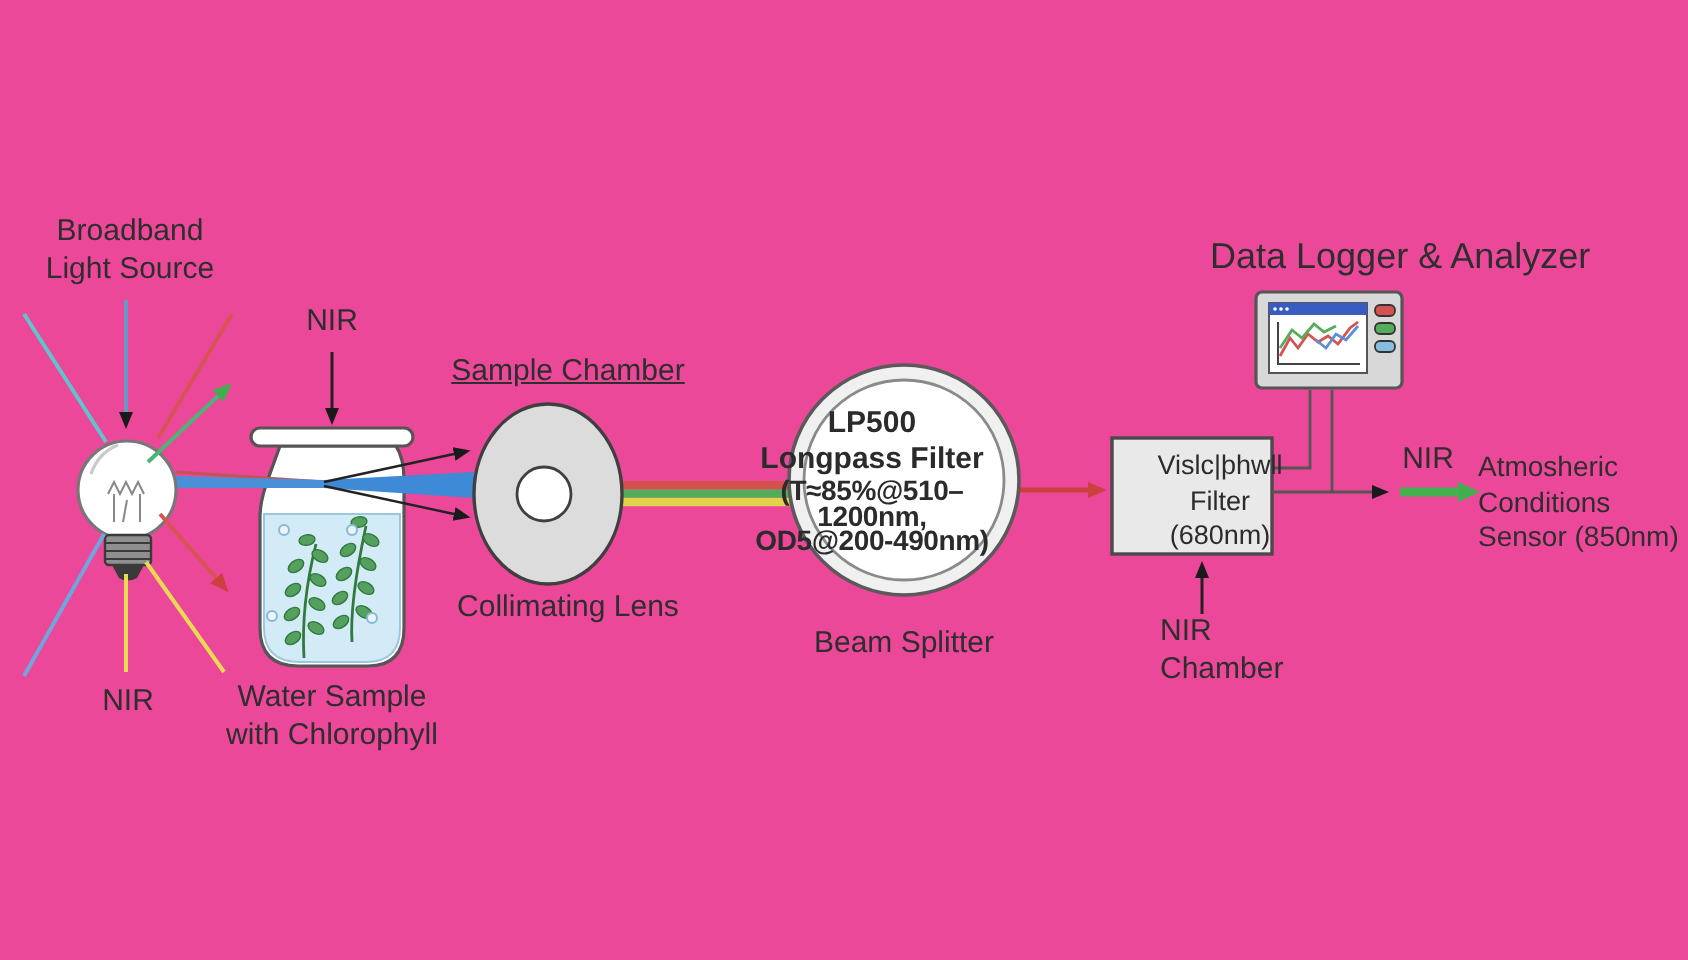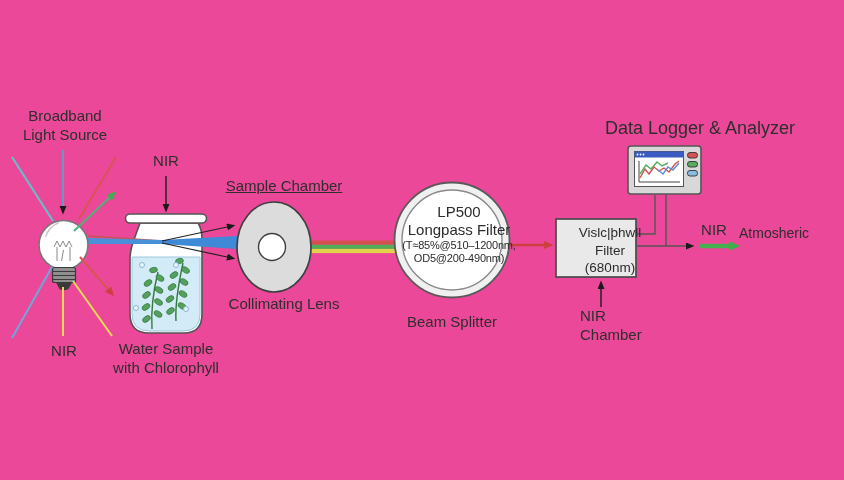--- a/index.html
+++ b/index.html
@@ -3,23 +3,23 @@
 <meta charset="utf-8">
 <style>
   html,body{margin:0;padding:0;background:#fff;}
   .canvas{
     position:relative;width:844px;height:480px;background:#ec4899;
     font-family:"Liberation Sans",sans-serif;overflow:hidden;
   }
   .layer{position:absolute;left:0;top:0;}
   .lbl{position:absolute;color:#2e2e2e;font-size:15px;line-height:19px;white-space:nowrap;}
   .center{text-align:center;}
-  .filter-text{position:absolute;left:395px;top:203px;width:128px;text-align:center;color:#2b2b2b;}
+  .filter-text{position:absolute;left:372px;top:203px;width:128px;text-align:center;color:#2b2b2b;font-weight:bold;}
   .filter-text .big{font-size:15px;line-height:18px;}
-  .filter-text .small{font-size:11px;line-height:12.5px;letter-spacing:-0.2px;}
+  .filter-text .small{font-size:14px;line-height:12.5px;letter-spacing:-0.2px;}
   .box-text{position:absolute;left:556px;top:224px;width:80px;text-align:center;color:#2b2b2b;font-size:13.5px;line-height:17.5px;margin-left:14px;}
   .logger-lbl{font-size:18px;}
   .sensor-lbl{font-size:14px;line-height:17.5px;}
 </style>
 </head>
 <body>
 
 <div class="canvas">
 
   <svg class="layer" width="844" height="480" viewBox="0 0 844 480">
@@ -195,15 +195,17 @@
     <div>NIR</div>
     <div>Chamber</div>
   </div>
 
   <div class="lbl center logger-lbl" style="left:605px;top:119px;width:162px;">Data Logger &amp; Analyzer</div>
 
   <div class="lbl center" style="left:694px;top:220px;width:40px;">NIR</div>
 
   <div class="lbl sensor-lbl" style="left:739px;top:225px;width:104px;">
     <div>Atmosheric</div>
+    <div>Conditions</div>
+    <div>Sensor (850nm)</div>
   </div>
 
 </div>
 
 </body></html>

